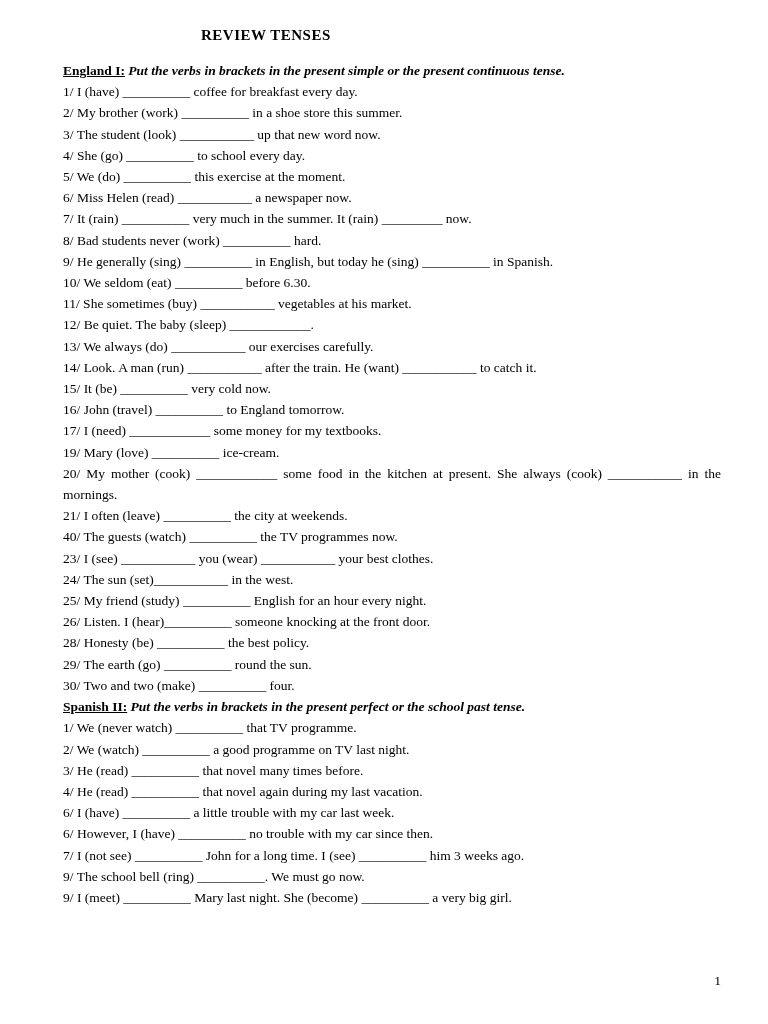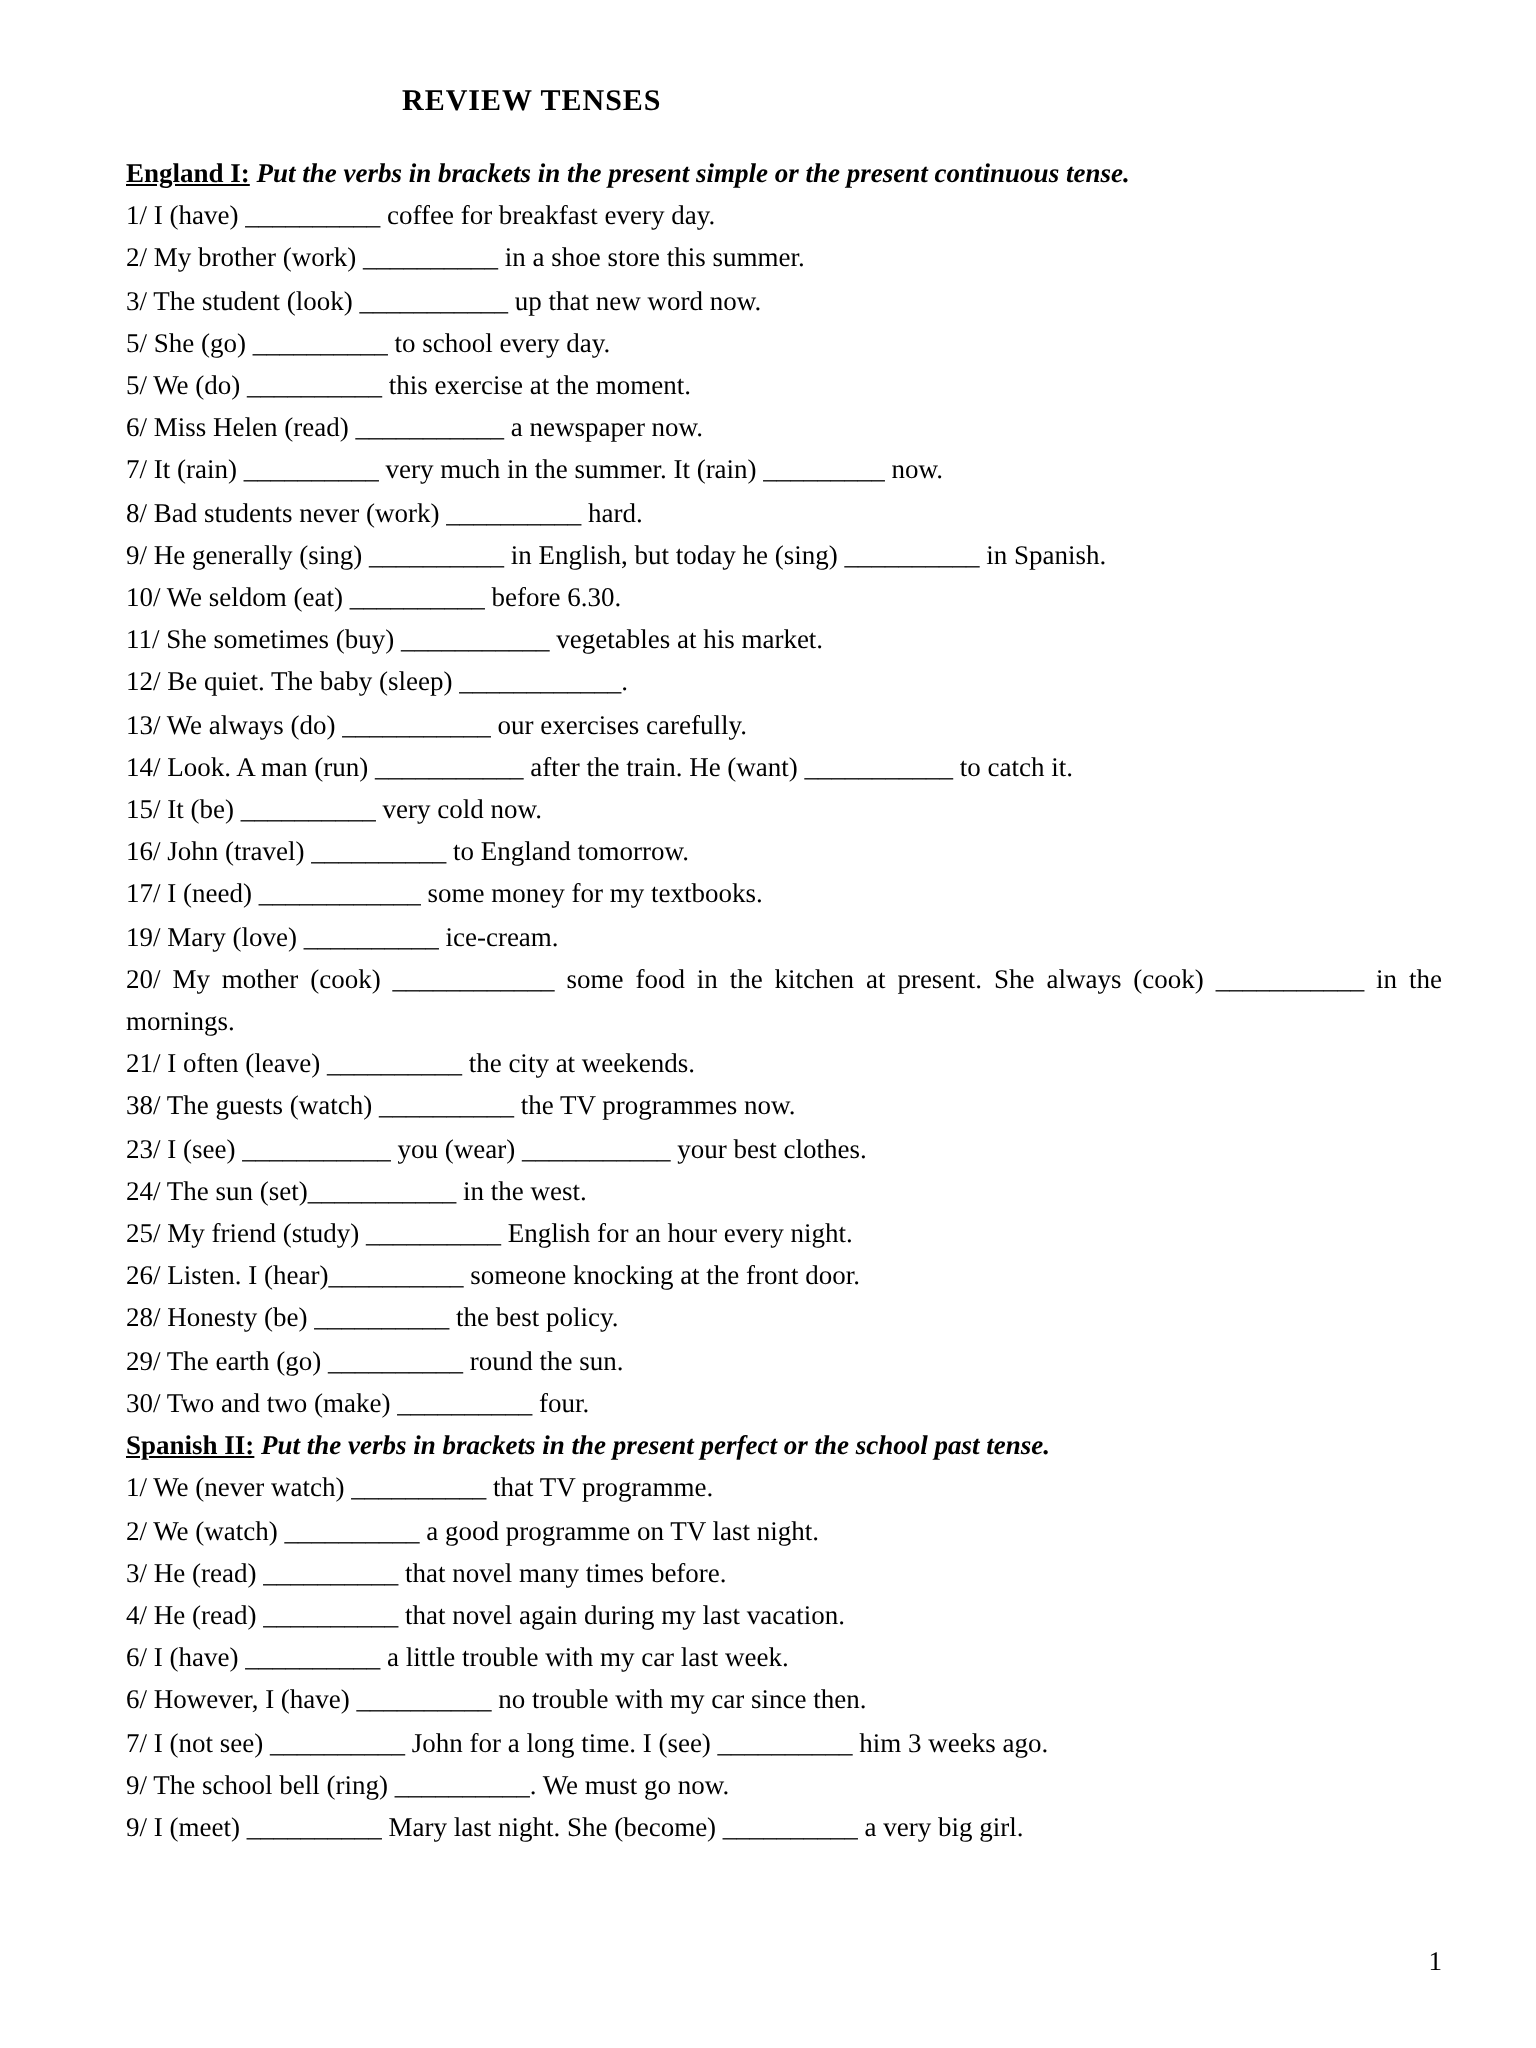--- a/index.html
+++ b/index.html
@@ -10,21 +10,21 @@
   .page {
     position: relative;
     width: 768px;
     height: 1024px;
     background: #ffffff;
     font-family: "Liberation Serif", "DejaVu Serif", serif;
     color: #000000;
     overflow: hidden;
   }
   .content {
-    padding: 41px 47px 0 63px;
+    padding: 25px 47px 0 63px;
     font-size: 13.5px;
     line-height: 21.2px;
   }
   .doc-title {
     font-size: 15px;
     font-weight: bold;
     letter-spacing: 0.5px;
     margin: 0 0 14px 138px;
     line-height: 21px;
   }
@@ -61,38 +61,38 @@
     <div class="section-heading">
       <span class="heading-label">England I:</span>
       <span> </span>
       <span class="heading-instruction">Put the verbs in brackets in the present simple or the present continuous tense.</span>
     </div>
 
     <div class="item-list">
       <div class="item">1/ I (have) __________ coffee for breakfast every day.</div>
       <div class="item">2/ My brother (work) __________ in a shoe store this summer.</div>
       <div class="item">3/ The student (look) ___________ up that new word now.</div>
-      <div class="item">5/ She (go) __________ to school every day.</div>
+      <div class="item">4/ She (go) __________ to school every day.</div>
       <div class="item">5/ We (do) __________ this exercise at the moment.</div>
       <div class="item">6/ Miss Helen (read) ___________ a newspaper now.</div>
       <div class="item">7/ It (rain) __________ very much in the summer. It (rain) _________ now.</div>
       <div class="item">8/ Bad students never (work) __________ hard.</div>
       <div class="item">9/ He generally (sing) __________ in English, but today he (sing) __________ in Spanish.</div>
       <div class="item">10/ We seldom (eat) __________ before 6.30.</div>
       <div class="item">11/ She sometimes (buy) ___________ vegetables at his market.</div>
       <div class="item">12/ Be quiet. The baby (sleep) ____________.</div>
       <div class="item">13/ We always (do) ___________ our exercises carefully.</div>
       <div class="item">14/ Look. A man (run) ___________ after the train. He (want) ___________ to catch it.</div>
       <div class="item">15/ It (be) __________ very cold now.</div>
       <div class="item">16/ John (travel) __________ to England tomorrow.</div>
       <div class="item">17/ I (need) ____________ some money for my textbooks.</div>
       <div class="item">19/ Mary (love) __________ ice-cream.</div>
       <div class="item">20/ My mother (cook) ____________ some food in the kitchen at present. She always (cook) ___________ in the mornings.</div>
       <div class="item">21/ I often (leave) __________ the city at weekends.</div>
-      <div class="item">38/ The guests (watch) __________ the TV programmes now.</div>
+      <div class="item">40/ The guests (watch) __________ the TV programmes now.</div>
       <div class="item">23/ I (see) ___________ you (wear) ___________ your best clothes.</div>
       <div class="item">24/ The sun (set)___________ in the west.</div>
       <div class="item">25/ My friend (study) __________ English for an hour every night.</div>
       <div class="item">26/ Listen. I (hear)__________ someone knocking at the front door.</div>
       <div class="item">28/ Honesty (be) __________ the best policy.</div>
       <div class="item">29/ The earth (go) __________ round the sun.</div>
       <div class="item">30/ Two and two (make) __________ four.</div>
     </div>
 
     <div class="section-heading">

